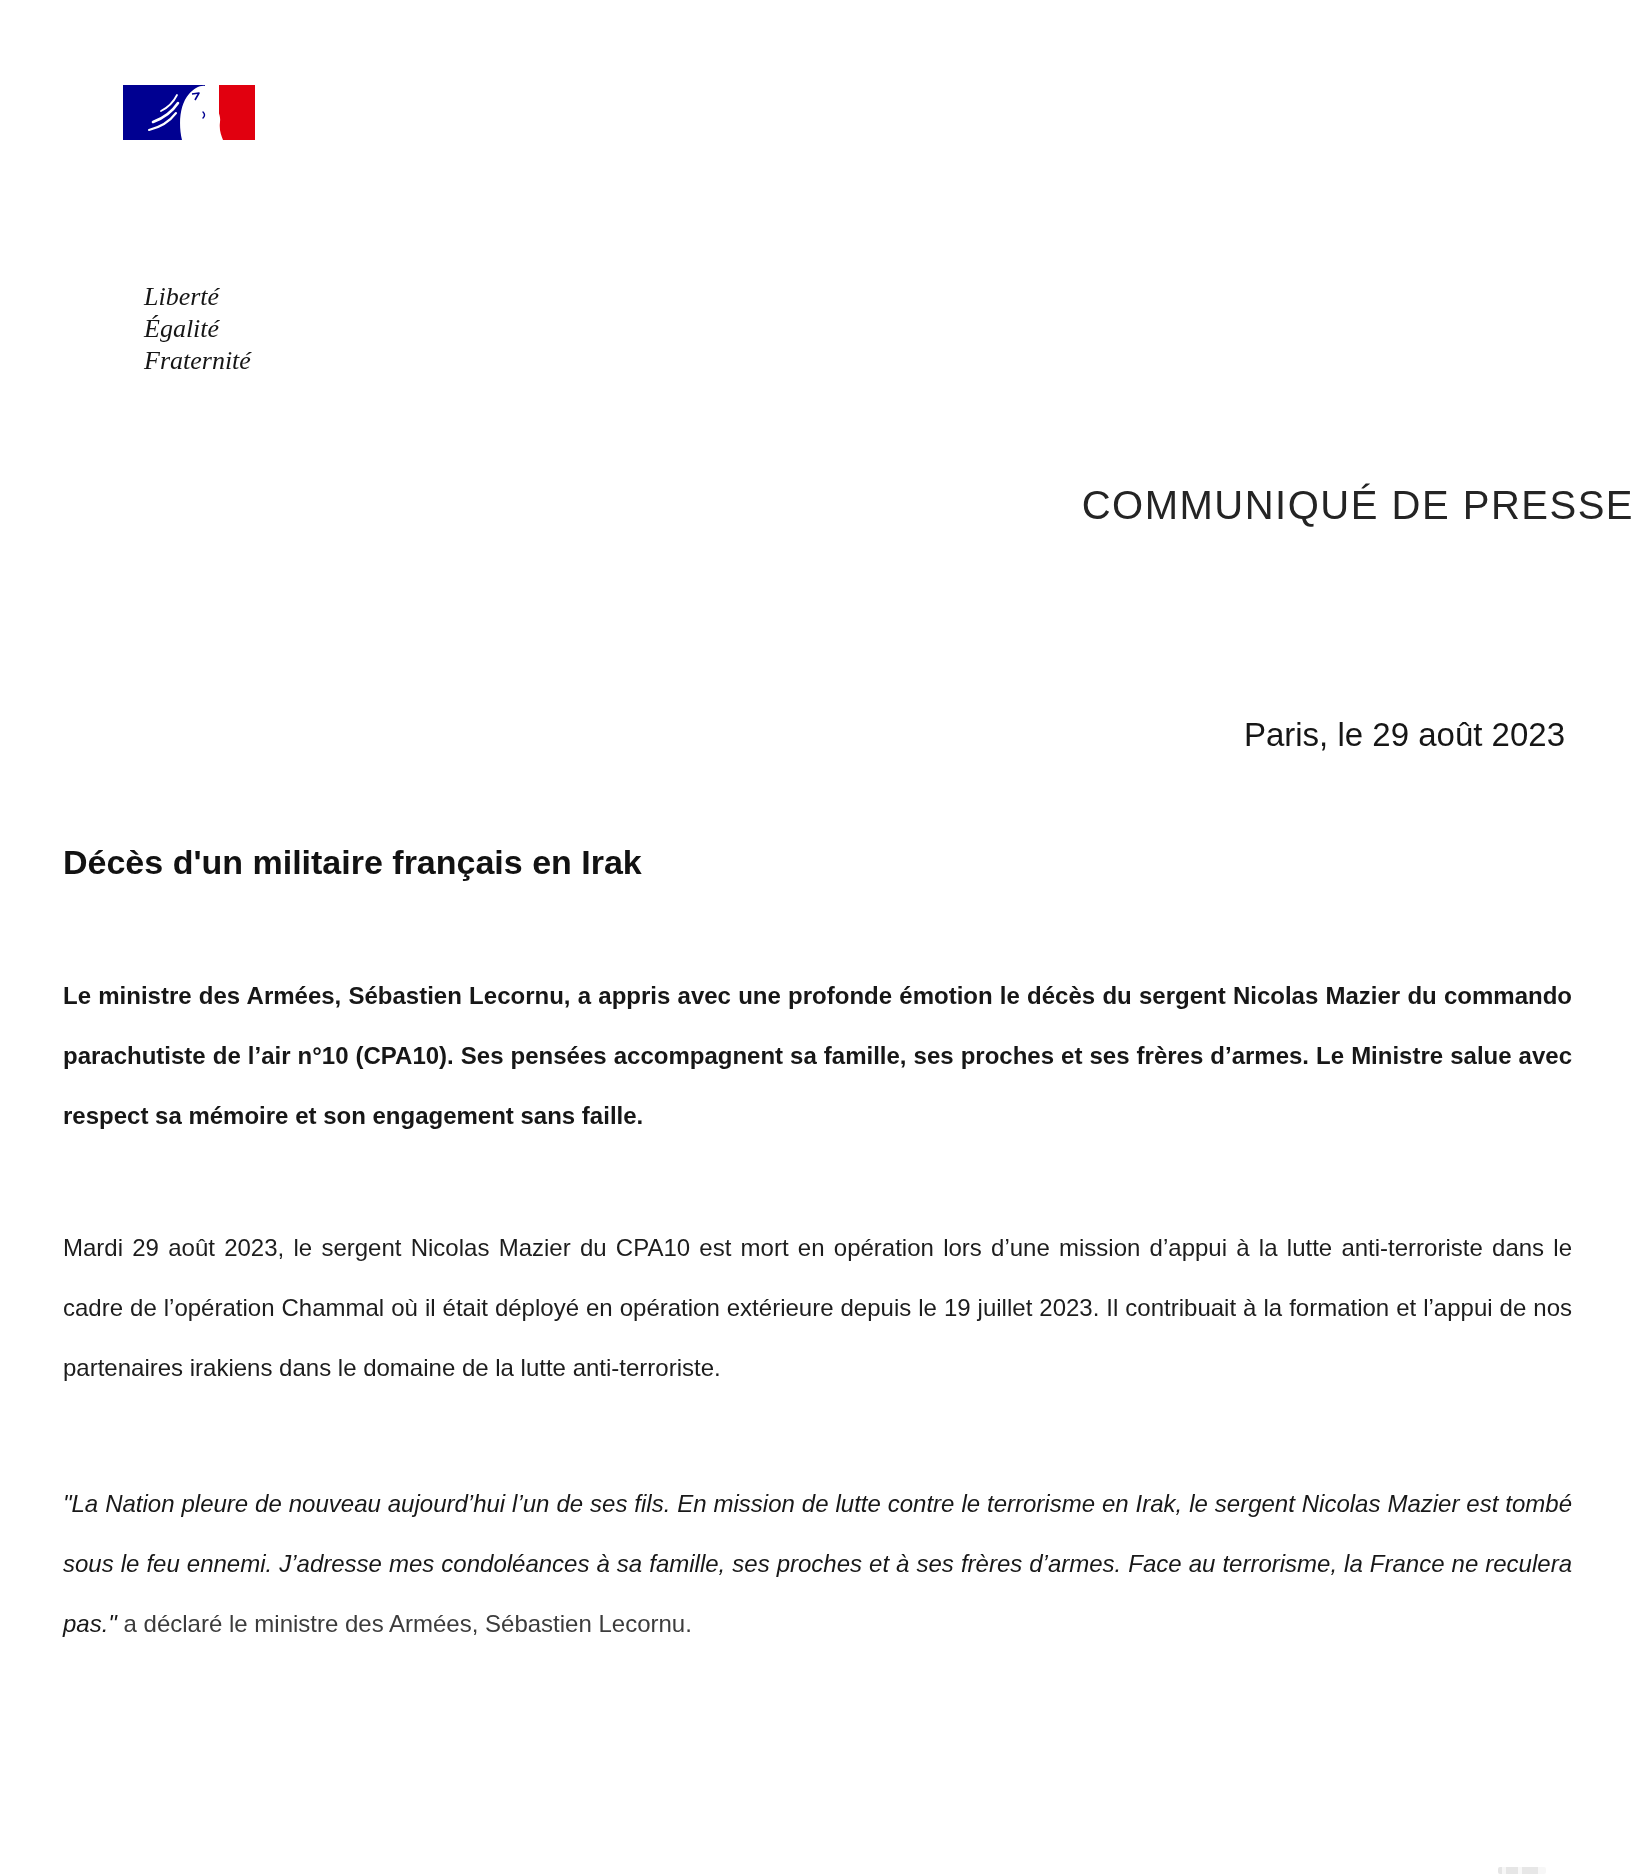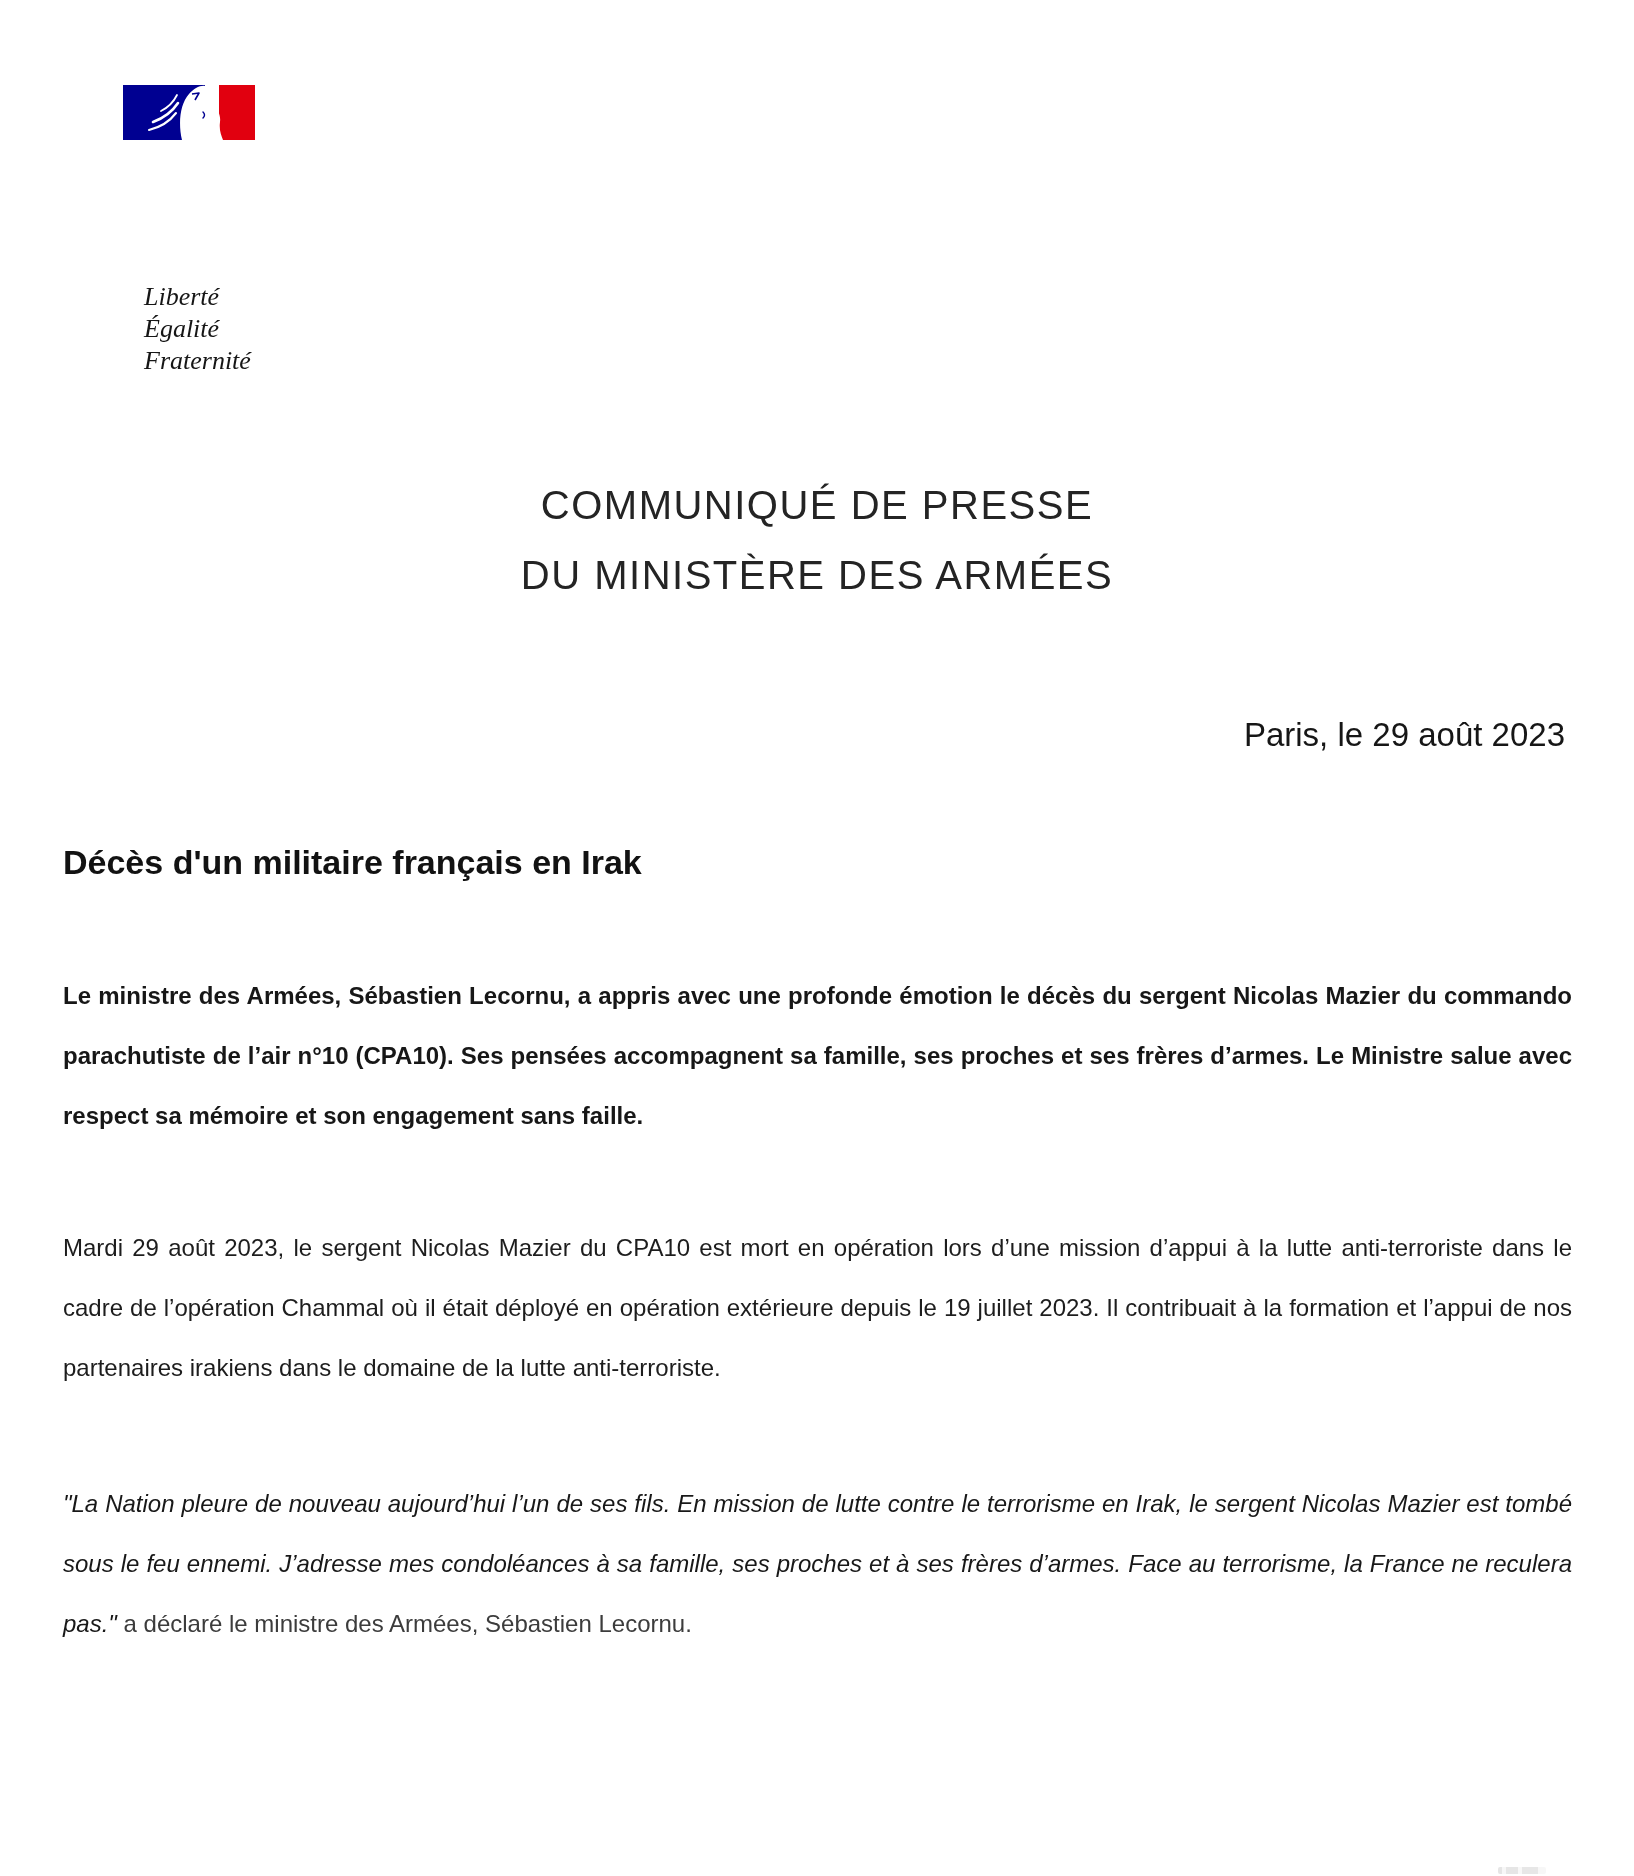--- a/index.html
+++ b/index.html
@@ -25,21 +25,21 @@
     position:absolute; left:5px; top:196px;
     font-family:"Liberation Serif","DejaVu Serif",serif;
     font-style:italic; font-size:26px; line-height:32px; color:#161616;
     white-space:nowrap;
     margin-left:16px;
   }
 
   
   .doc-title {
     position:absolute; left:0; top:470px; width:1634px;
-    text-align:center;
+    text-align:right;
     font-size:40px; font-weight:400; line-height:70px;
     letter-spacing:1.5px; color:#242424;
   }
 
   
   .dateline {
     position:absolute; left:63px; top:715px; width:1502px;
     text-align:right; font-size:33px; line-height:40px; color:#161616;
   }
 
@@ -90,21 +90,20 @@
     </div>
     <div class="motto">
       <div>Liberté</div>
       <div>Égalité</div>
       <div>Fraternité</div>
     </div>
   </div>
 
   <div class="doc-title">
     <div>COMMUNIQUÉ DE PRESSE</div>
-    <div>DU MINISTÈRE DES ARMÉES</div>
   </div>
 
   <div class="dateline">Paris, le 29 août 2023</div>
 
   <div class="doc-heading">Décès d'un militaire français en Irak</div>
 
   <p class="para para-lead">Le ministre des Armées, Sébastien Lecornu, a appris avec une profonde émotion le décès du sergent Nicolas Mazier du commando parachutiste de l’air n°10 (CPA10). Ses pensées accompagnent sa famille, ses proches et ses frères d’armes. Le Ministre salue avec respect sa mémoire et son engagement sans faille.</p>
 
   <p class="para para-detail">Mardi 29 août 2023, le sergent Nicolas Mazier du CPA10 est mort en opération lors d’une mission d’appui à la lutte anti-terroriste dans le cadre de l’opération Chammal où il était déployé en opération extérieure depuis le 19 juillet 2023. Il contribuait à la formation et l’appui de nos partenaires irakiens dans le domaine de la lutte anti-terroriste.</p>
 

